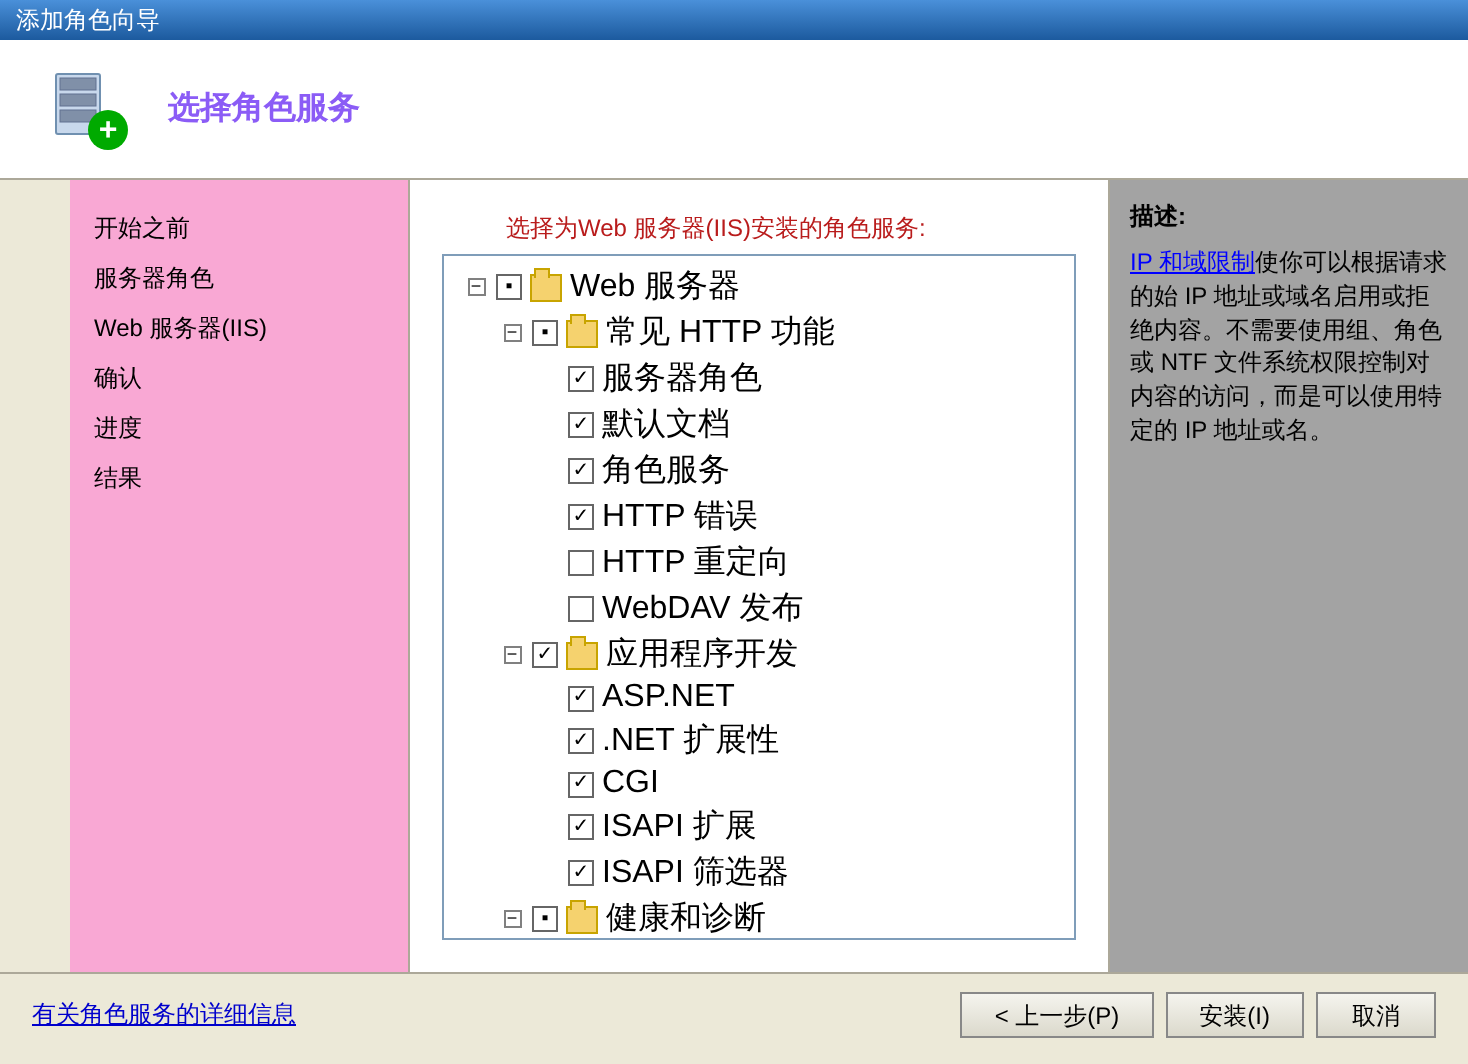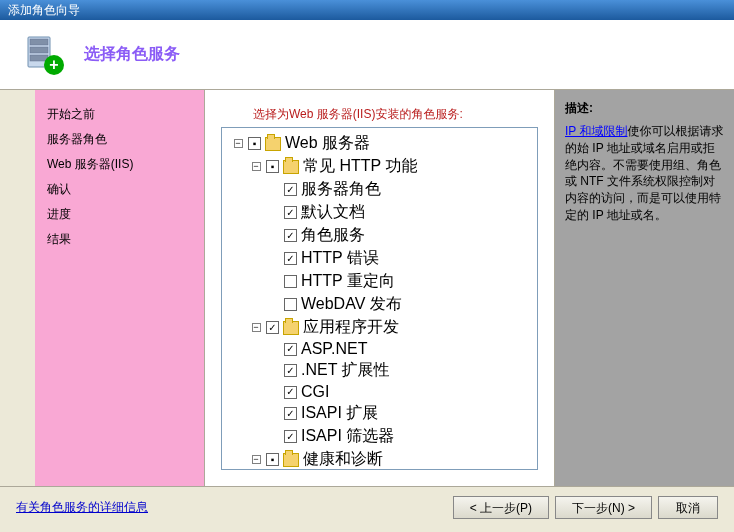--- a/index.html
+++ b/index.html
@@ -440,17 +440,17 @@
       <div class="desc-text">
         <span class="desc-link">IP 和域限制</span><span>使你可以根据请求的始 IP 地址或域名启用或拒绝内容。不需要使用组、角色或 NTF 文件系统权限控制对内容的访问，而是可以使用特定的 IP 地址或名。</span>
       </div>
     </div>
   </div>
 
   <div class="wizard-footer">
     <a class="footer-link">有关角色服务的详细信息</a>
     <div class="footer-buttons">
       <button class="btn">&lt; 上一步(P)</button>
-      <button class="btn">下一步(N) &gt;</button>
+      <button class="btn">安装(I)</button>
       <button class="btn">取消</button>
     </div>
   </div>
 </div>
 
 </body></html>

